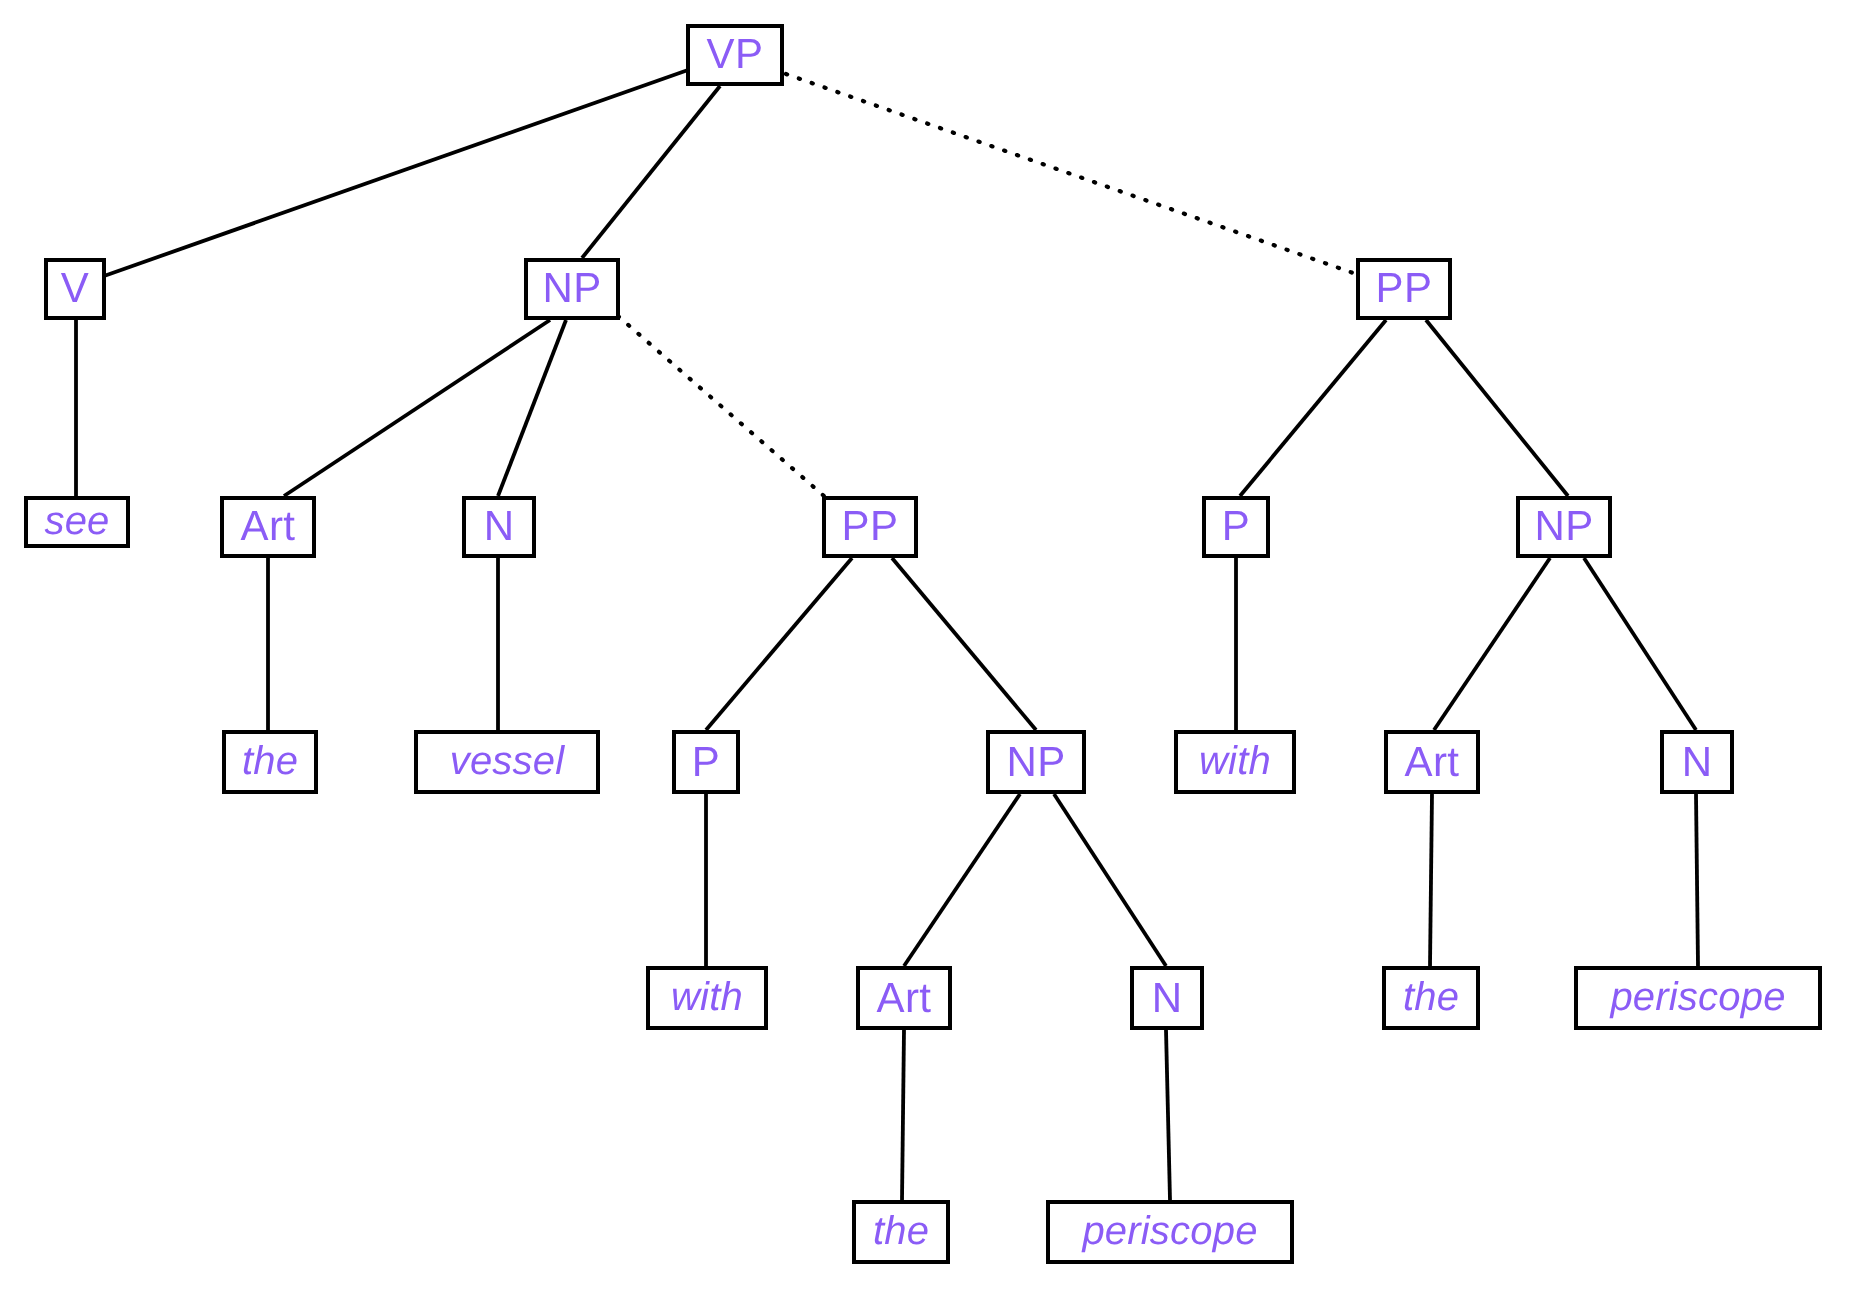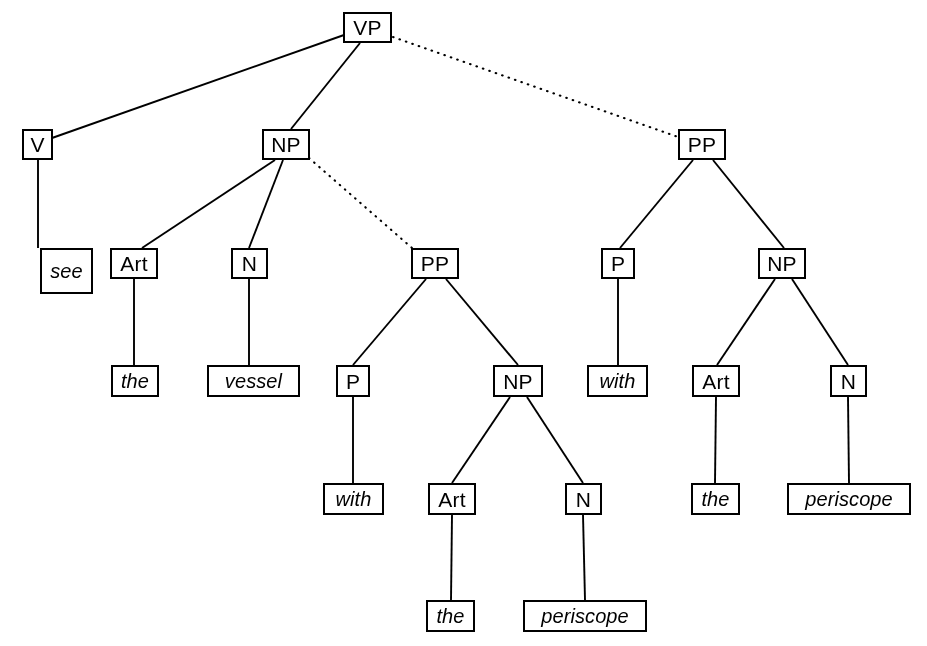--- a/index.html
+++ b/index.html
@@ -42,21 +42,21 @@
   }
   .node-box {
     position: absolute;
     box-sizing: border-box;
     border: 2px solid #000000;
     background: #ffffff;
     display: flex;
     align-items: center;
     justify-content: center;
     line-height: 1;
-    color: #000000;
+    color: #8b5cf6;
     white-space: nowrap;
   }
   .node-cat {
     font-size: 21px;
     font-style: normal;
     letter-spacing: 0.2px;
   }
   .node-word {
     font-size: 20px;
     font-style: italic;
@@ -92,21 +92,21 @@
       <line x1="792" y1="279" x2="848" y2="365" class="edge-solid"></line>
       <line x1="716" y1="397" x2="715" y2="483" class="edge-solid"></line>
       <line x1="848" y1="397" x2="849" y2="483" class="edge-solid"></line>
     </svg>
 
   <div id="node-layer">
       <div class="node-box node-cat" style="left: 343px; top: 12px; width: 49px; height: 31px;">VP</div>
       <div class="node-box node-cat" style="left: 22px; top: 129px; width: 31px; height: 31px;">V</div>
       <div class="node-box node-cat" style="left: 262px; top: 129px; width: 48px; height: 31px;">NP</div>
       <div class="node-box node-cat" style="left: 678px; top: 129px; width: 48px; height: 31px;">PP</div>
-      <div class="node-box node-word" style="left: 12px; top: 248px; width: 53px; height: 46px; margin-left: 28px;">see</div>
+      <div class="node-box node-word" style="left: 12px; top: 248px; width: 53px; height: 26px;">see</div>
       <div class="node-box node-cat" style="left: 110px; top: 248px; width: 48px; height: 31px;">Art</div>
       <div class="node-box node-cat" style="left: 231px; top: 248px; width: 37px; height: 31px;">N</div>
       <div class="node-box node-cat" style="left: 411px; top: 248px; width: 48px; height: 31px;">PP</div>
       <div class="node-box node-cat" style="left: 601px; top: 248px; width: 34px; height: 31px;">P</div>
       <div class="node-box node-cat" style="left: 758px; top: 248px; width: 48px; height: 31px;">NP</div>
       <div class="node-box node-word" style="left: 111px; top: 365px; width: 48px; height: 32px;">the</div>
       <div class="node-box node-word" style="left: 207px; top: 365px; width: 93px; height: 32px;">vessel</div>
       <div class="node-box node-cat" style="left: 336px; top: 365px; width: 34px; height: 32px;">P</div>
       <div class="node-box node-cat" style="left: 493px; top: 365px; width: 50px; height: 32px;">NP</div>
       <div class="node-box node-word" style="left: 587px; top: 365px; width: 61px; height: 32px;">with</div>

